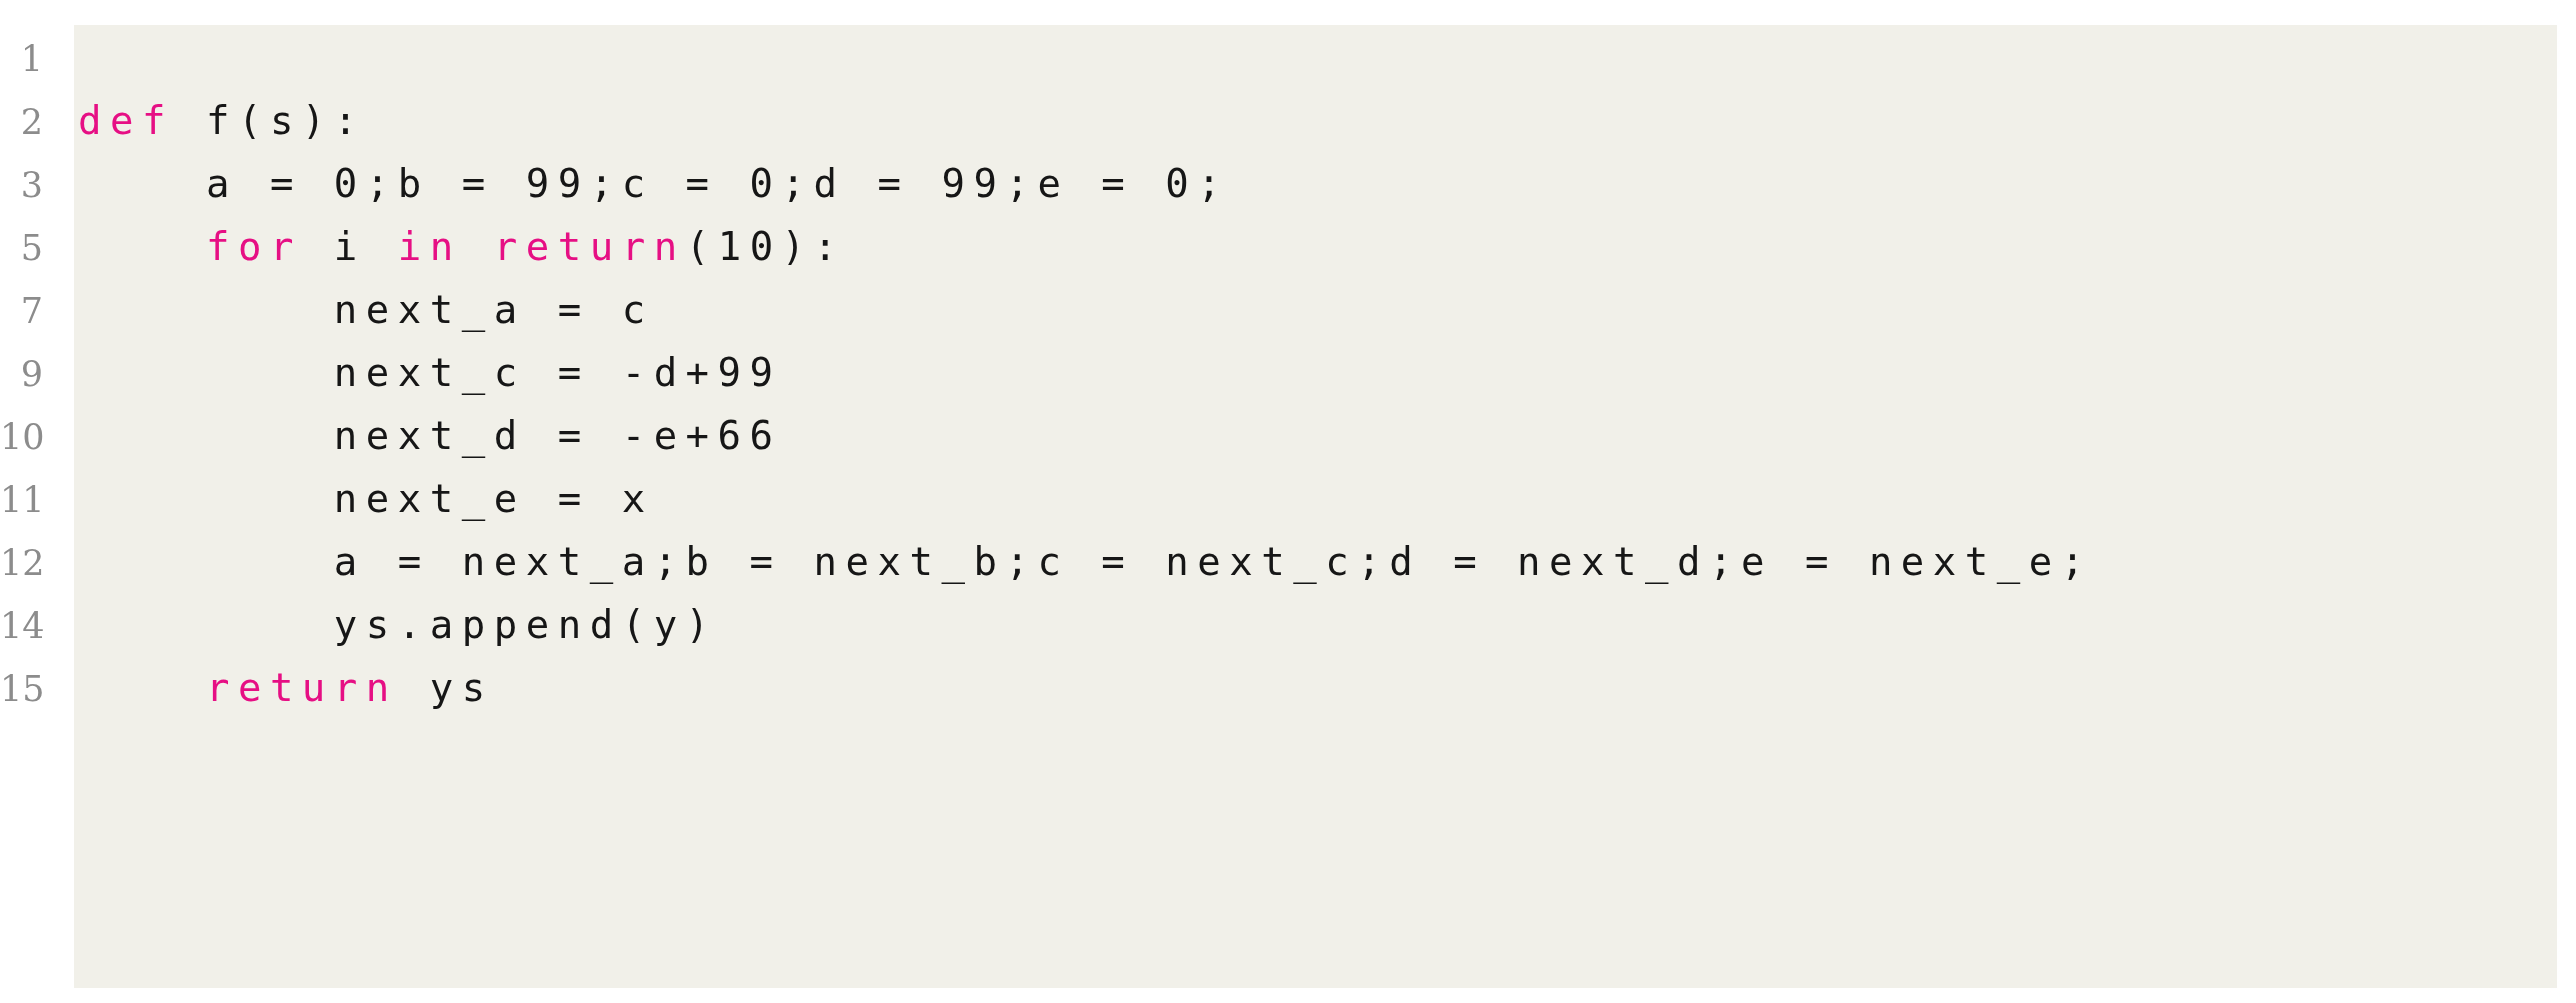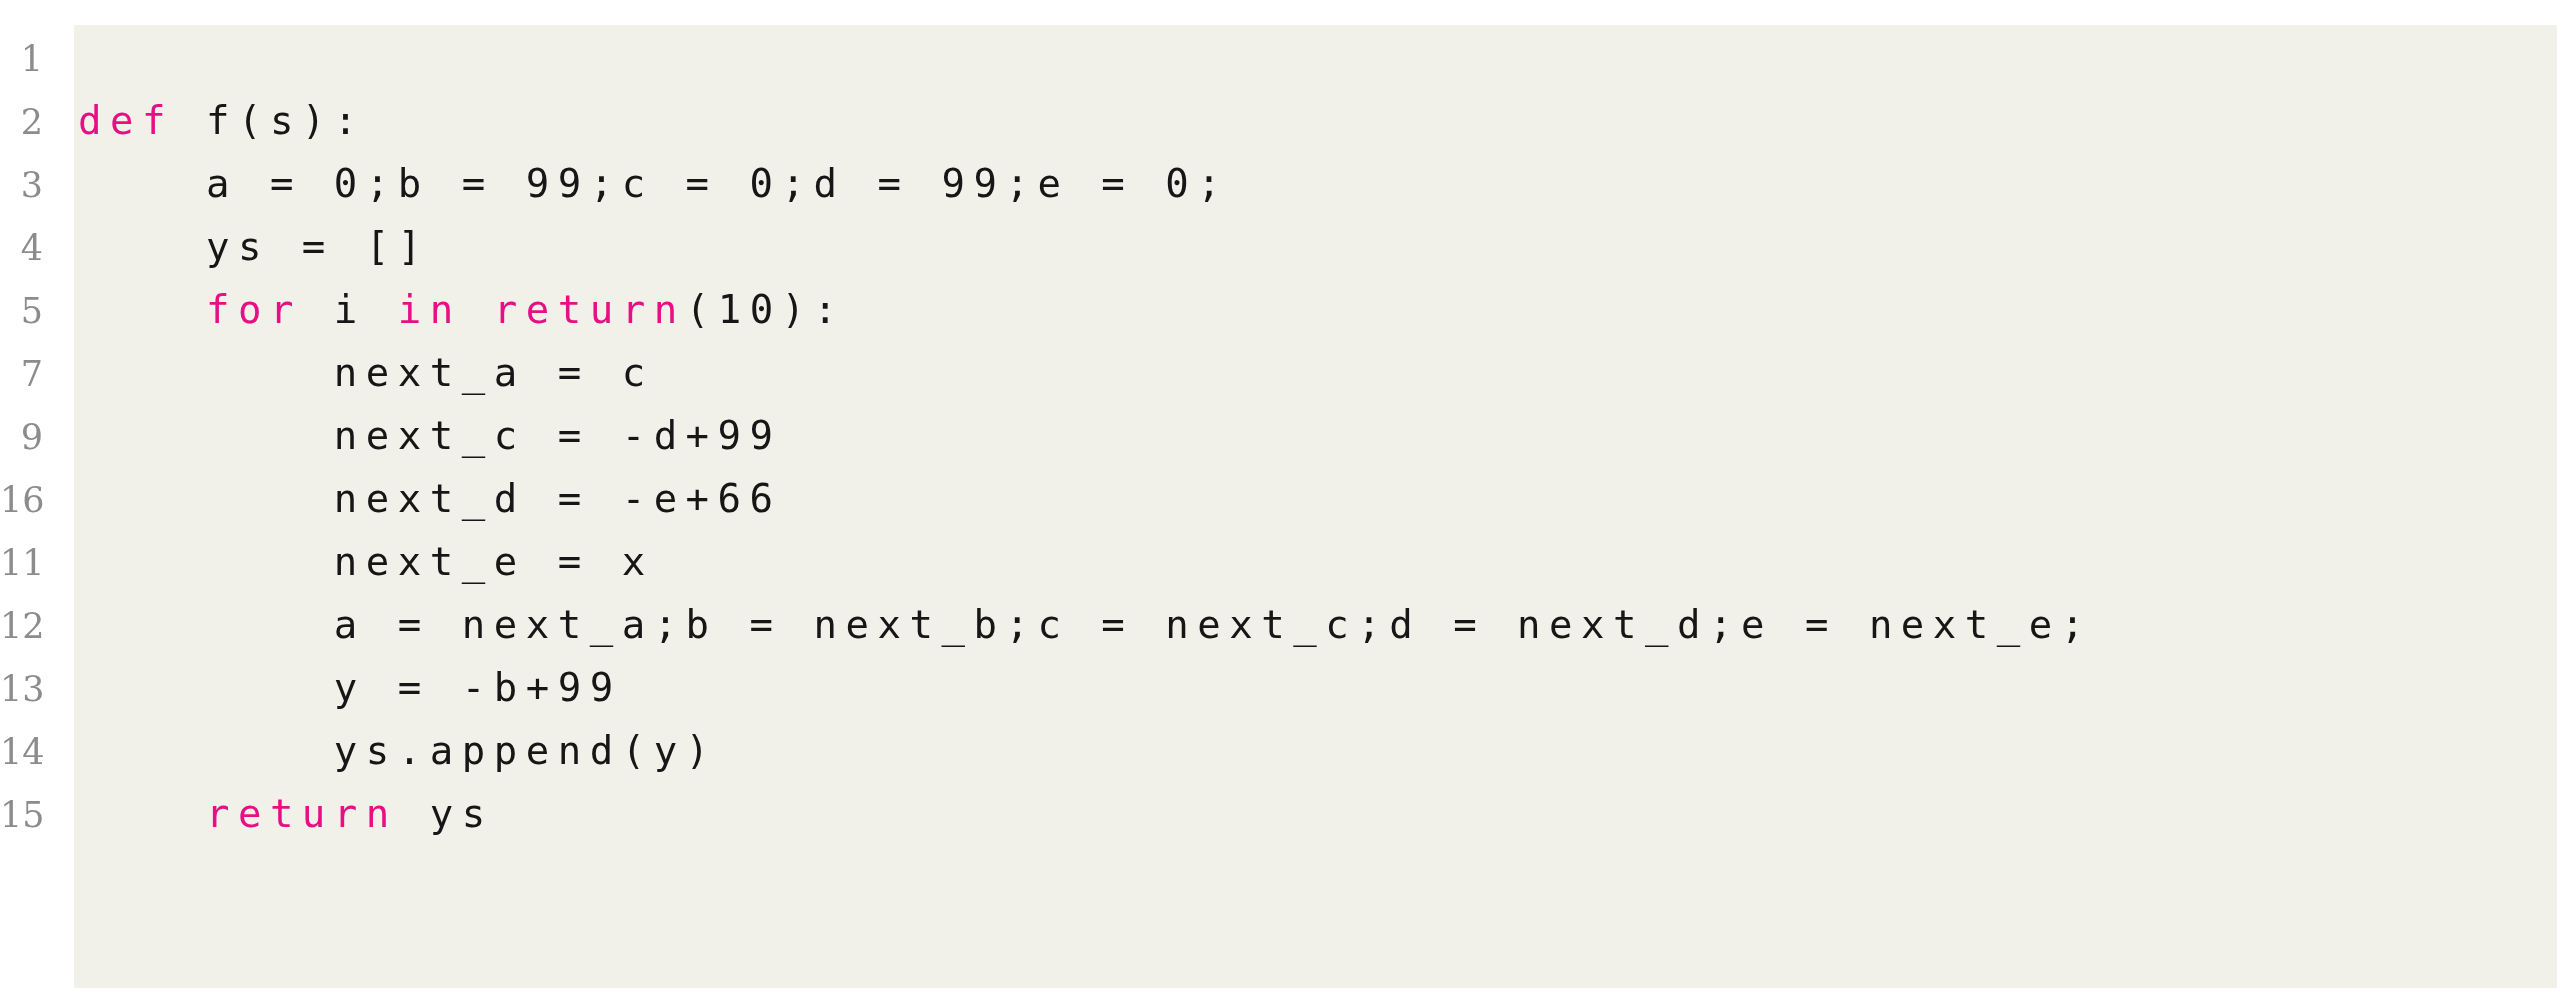--- a/index.html
+++ b/index.html
@@ -61,36 +61,34 @@
 
 <div id="stage" style="--block-bg: #f1f0e9; --kw-color: #e60f84; --code-color: #161616; --num-color: #8c8c8c;">
   <div id="code-bg"></div>
   <div id="code-area">
   <div class="row"><span class="lineno">1</span><span class="code"></span></div>
 
   <div class="row"><span class="lineno">2</span><span class="code"><span class="kw">def</span><span> f(s):</span></span></div>
 
   <div class="row"><span class="lineno">3</span><span class="code"><span>    a = 0;b = 99;c = 0;d = 99;e = 0;</span></span></div>
 
-  <div class="row"><span class="lineno">4</span><span class="code"><span>    ys = []</span></span></div>
 
   <div class="row"><span class="lineno">5</span><span class="code"><span>    </span><span class="kw">for</span><span> i </span><span class="kw">in</span><span> </span><span class="kw">return</span><span>(10):</span></span></div>
 
 
   <div class="row"><span class="lineno">7</span><span class="code"><span>        next_a = c</span></span></div>
 
 
   <div class="row"><span class="lineno">9</span><span class="code"><span>        next_c = -d+99</span></span></div>
 
-  <div class="row"><span class="lineno">16</span><span class="code"><span>        next_d = -e+66</span></span></div>
+  <div class="row"><span class="lineno">10</span><span class="code"><span>        next_d = -e+66</span></span></div>
 
   <div class="row"><span class="lineno">11</span><span class="code"><span>        next_e = x</span></span></div>
 
   <div class="row"><span class="lineno">12</span><span class="code"><span>        a = next_a;b = next_b;c = next_c;d = next_d;e = next_e;</span></span></div>
 
-  <div class="row"><span class="lineno">13</span><span class="code"><span>        y = -b+99</span></span></div>
 
   <div class="row"><span class="lineno">14</span><span class="code"><span>        ys.append(y)</span></span></div>
 
   <div class="row"><span class="lineno">15</span><span class="code"><span>    </span><span class="kw">return</span><span> ys</span></span></div>
 </div>
 </div>
 
 
 </body></html>

